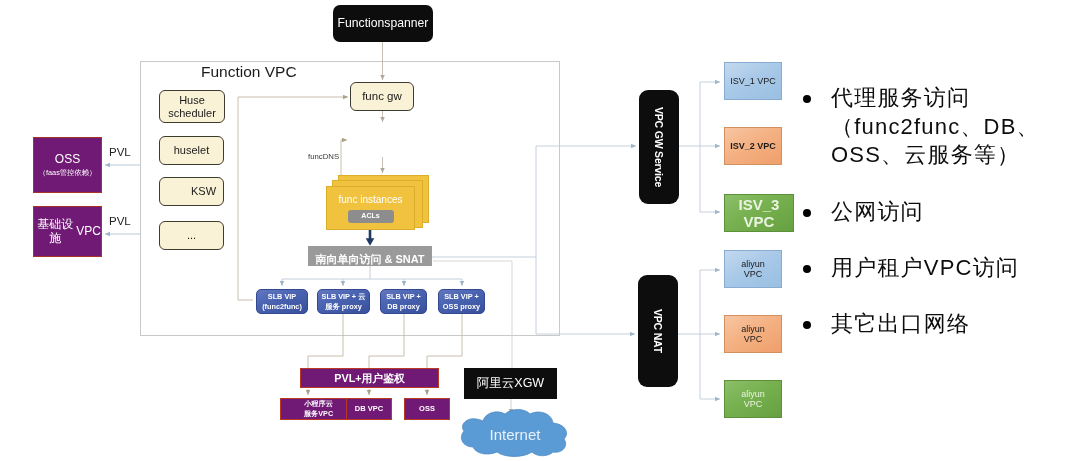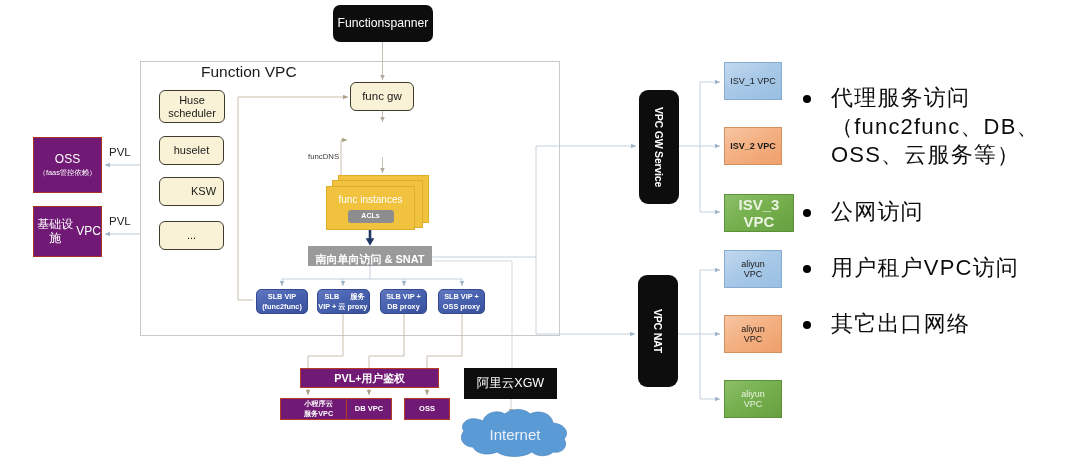--- a/index.html
+++ b/index.html
@@ -184,21 +184,21 @@
   </div>
 
   <div class="node gray" style="left:308px;top:246px;width:124px;height:20px;font-size:11px;">
     <span>南向单向访问 &amp; SNAT</span>
   </div>
 
   <div class="node slb" style="left:256px;top:289px;width:52px;height:25px;font-size:7.3px;flex-direction:column;line-height:1.35;">
     <span>SLB VIP</span>
     <span>(func2func)</span>
   </div>
-  <div class="node slb" style="left:317px;top:289px;width:53px;height:25px;font-size:7.3px;flex-direction:row;line-height:1.35;">
+  <div class="node slb" style="left:317px;top:289px;width:53px;height:25px;font-size:7.3px;flex-direction:column;line-height:1.35;">
     <span>SLB VIP + 云</span>
     <span>服务 proxy</span>
   </div>
   <div class="node slb" style="left:380px;top:289px;width:47px;height:25px;font-size:7.3px;flex-direction:column;line-height:1.35;">
     <span>SLB VIP +</span>
     <span>DB proxy</span>
   </div>
   <div class="node slb" style="left:438px;top:289px;width:47px;height:25px;font-size:7.3px;flex-direction:column;line-height:1.35;">
     <span>SLB VIP +</span>
     <span>OSS proxy</span>

